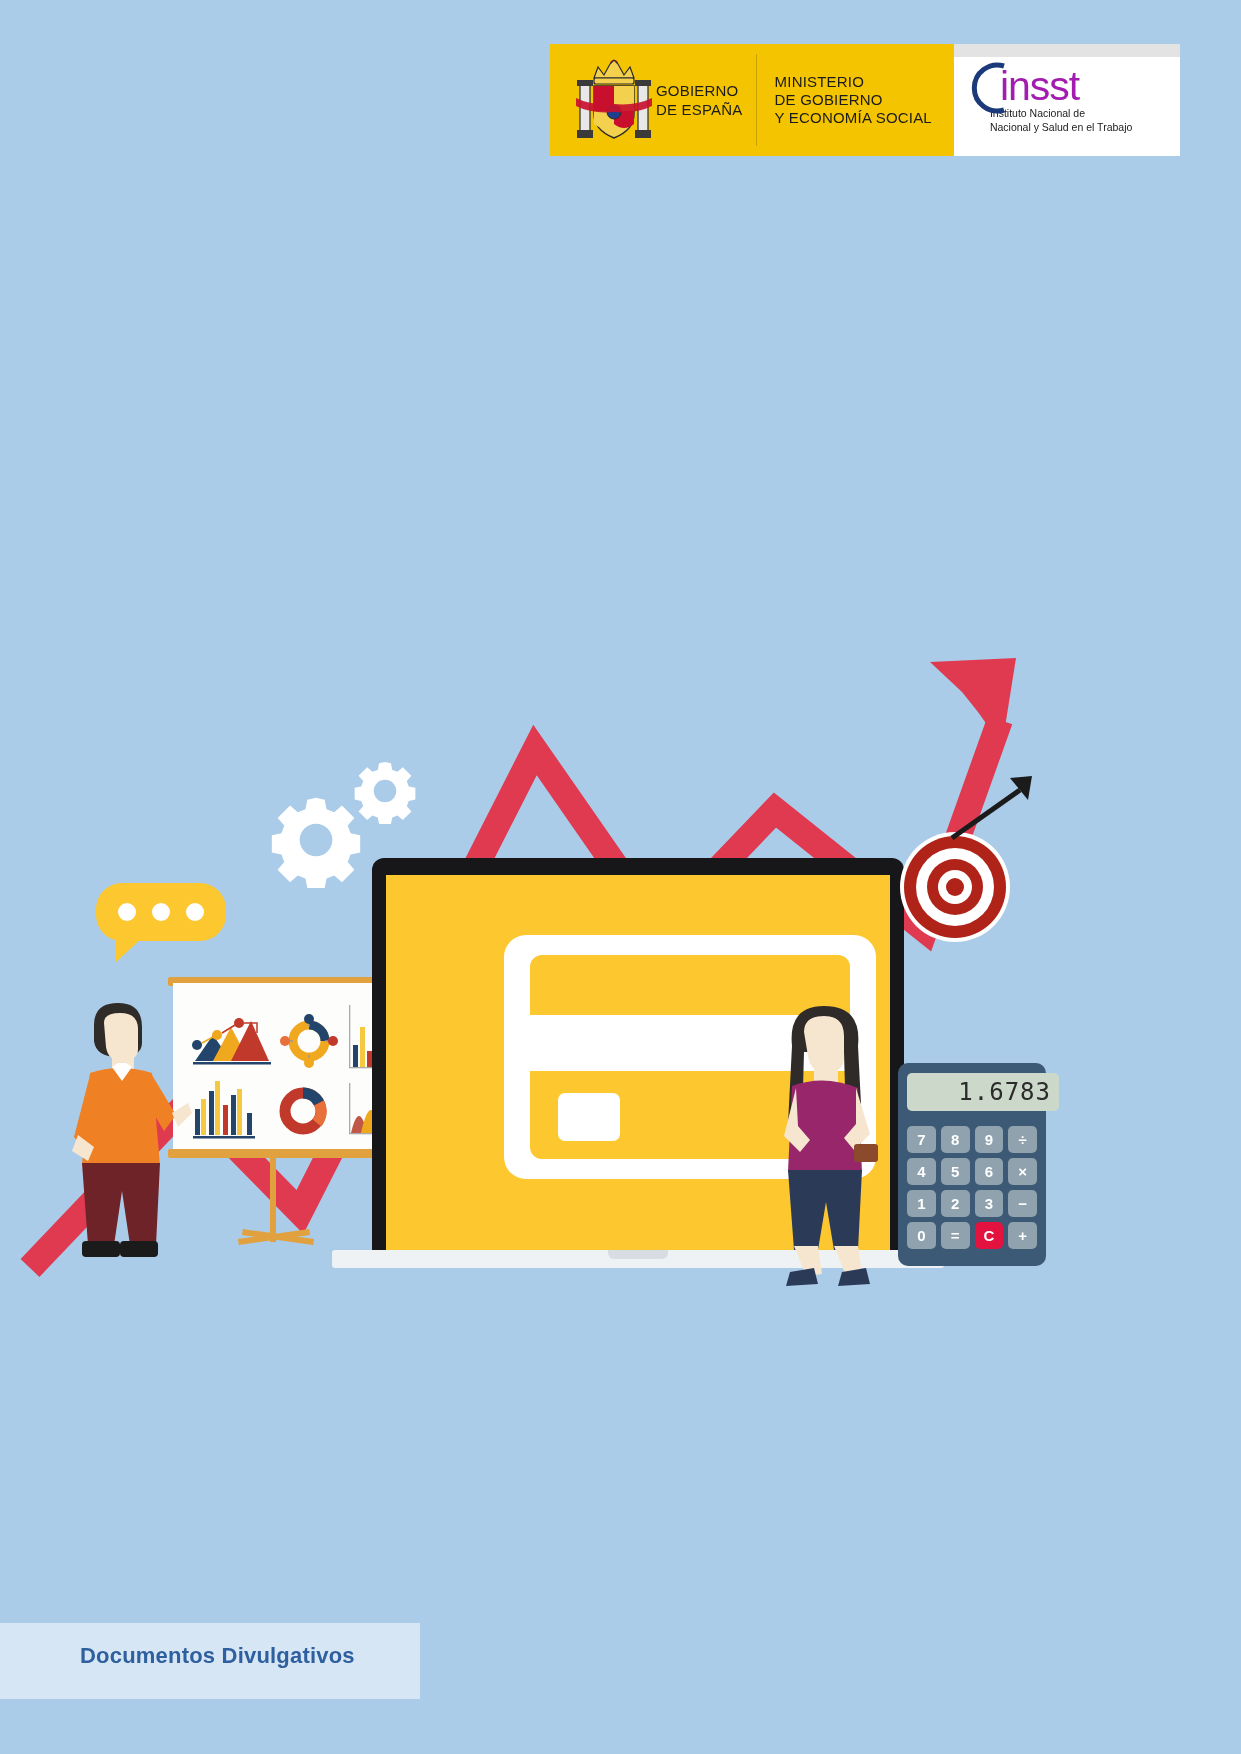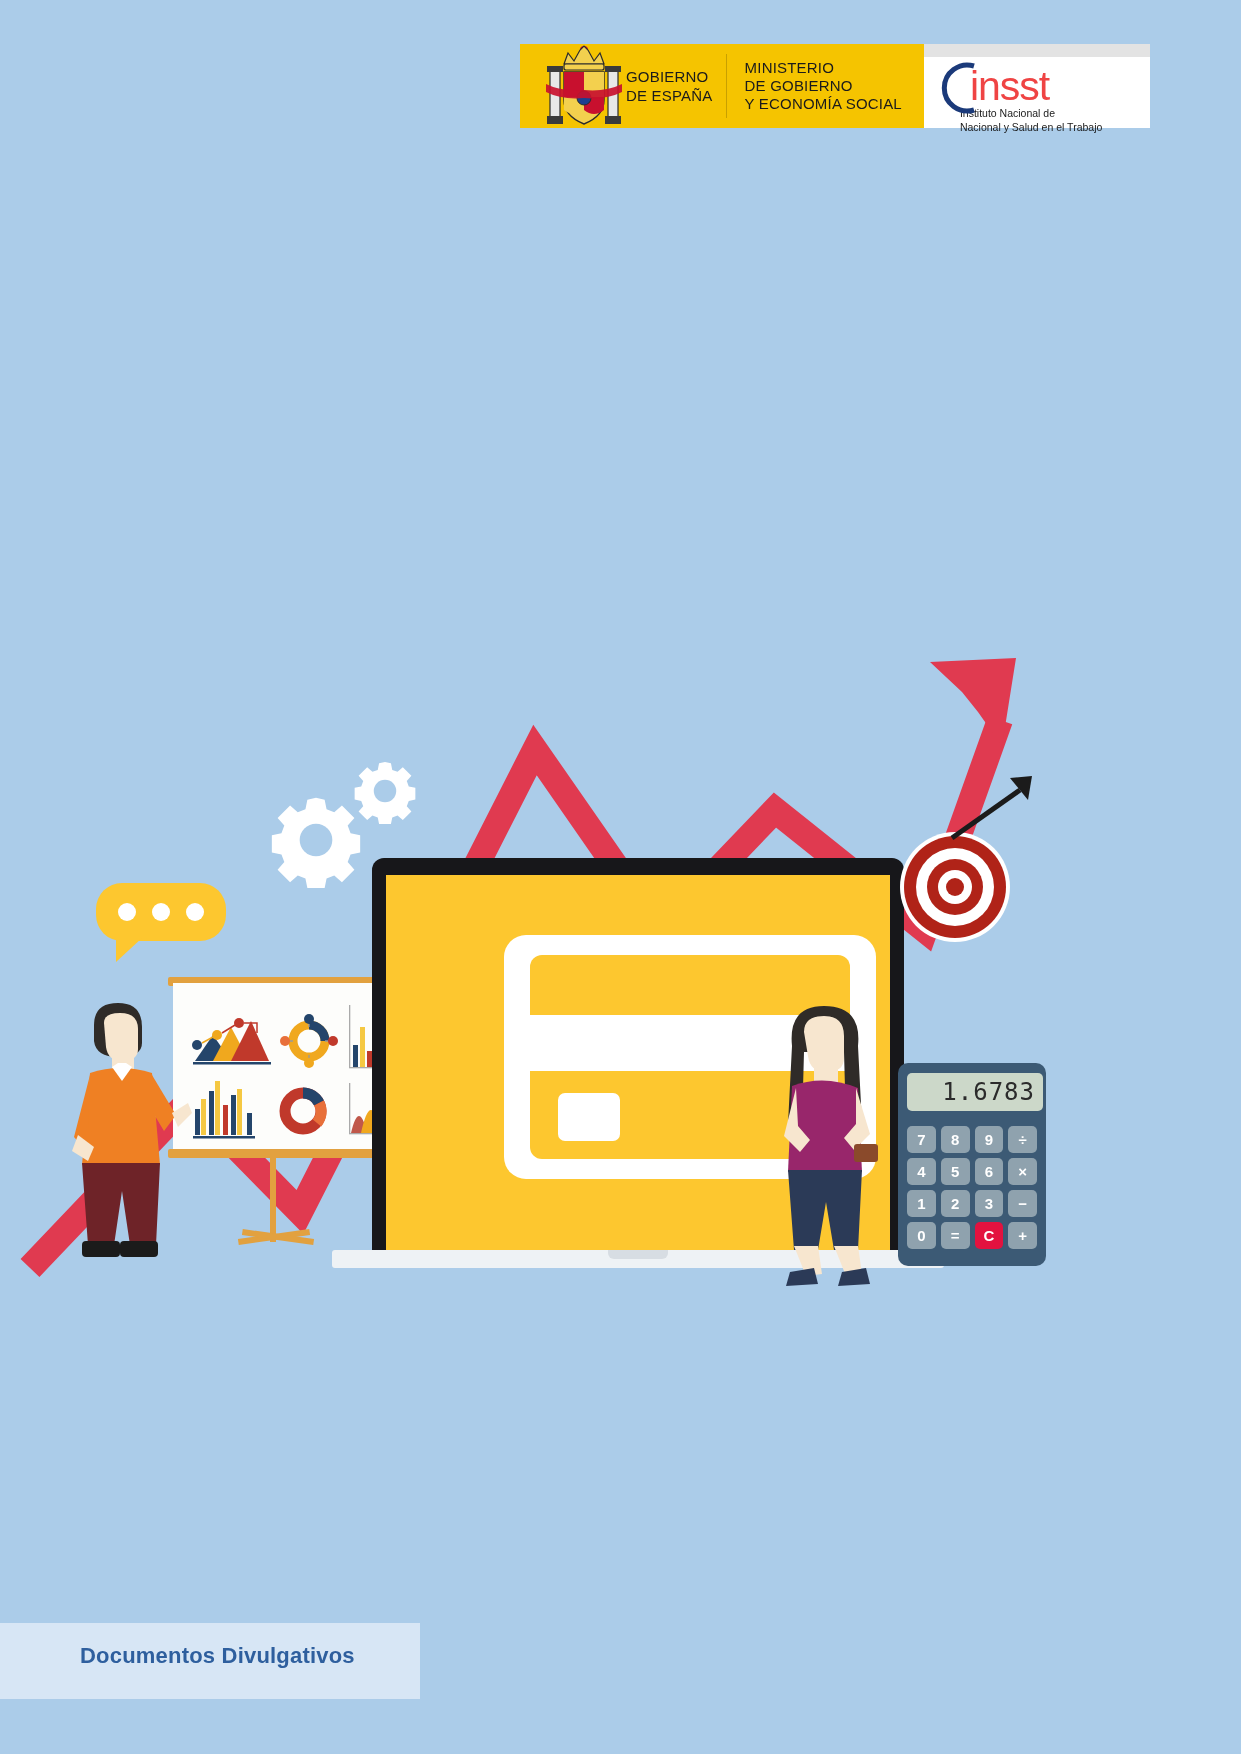--- a/index.html
+++ b/index.html
@@ -5,30 +5,30 @@
   html,body{margin:0;padding:0;}
   body{
     width:1241px;height:1754px;
     background:#abcce9;
     font-family:"Liberation Sans",sans-serif;
     overflow:hidden;position:relative;
   }
   .page{position:absolute;inset:0;}
 
   
-  .logo-bar{position:absolute;left:520px;top:44px;height:84px;display:flex;align-items:stretch;}
+  .logo-bar{position:absolute;left:550px;top:44px;height:112px;display:flex;align-items:stretch;}
   .gob-block{background:#f5c400;display:flex;align-items:center;padding:0 14px 0 22px;position:relative;}
   .gob-block:after{content:"";position:absolute;right:0;top:10px;bottom:10px;width:1px;background:#c8a000;}
   .min-block{background:#f5c400;display:flex;align-items:center;padding:0 22px 0 18px;}
   .gob-text{font-size:15px;line-height:19px;color:#1b1b1b;letter-spacing:.2px;font-family:"Liberation Sans",sans-serif;}
   .min-text{font-size:15px;line-height:18px;color:#1b1b1b;letter-spacing:.2px;}
   .insst-block{background:#fff;width:226px;position:relative;}
   .insst-top{position:absolute;left:0;right:0;top:0;height:13px;background:#e3e3e3;}
   .insst-inner{position:absolute;left:14px;top:22px;right:6px;}
-  .insst-word{font-size:41px;line-height:40px;color:#ef4444;letter-spacing:-1px;padding-left:32px;font-family:"Liberation Sans",sans-serif;}
+  .insst-word{font-size:41px;line-height:40px;color:#a21caf;letter-spacing:-1px;padding-left:32px;font-family:"Liberation Sans",sans-serif;}
   .insst-arc{position:absolute;left:0px;top:-4px;width:44px;height:52px;}
   .insst-sub{font-size:10.5px;line-height:13.5px;color:#1b1b1b;padding-left:22px;margin-top:1px;}
 
   
   .title-wrap{position:absolute;left:60px;top:332px;width:975px;text-align:right;}
   .title-line{
     color:#15518e;font-weight:bold;
     font-family:"Liberation Sans",sans-serif;
     font-size:46px;line-height:62px;letter-spacing:.5px;
     font-variant:small-caps;
@@ -70,21 +70,21 @@
   .chip{position:absolute;left:54px;top:158px;width:62px;height:48px;background:#fff;border-radius:7px;}
   .laptop-base{position:absolute;left:332px;top:650px;width:612px;height:18px;background:#eef2f5;border-radius:3px;}
   .laptop-notch{position:absolute;left:608px;top:650px;width:60px;height:9px;background:#d7dde3;border-radius:0 0 6px 6px;}
 
   
   .target{position:absolute;left:900px;top:232px;width:110px;height:110px;border-radius:50%;background:#fff;}
   .ring{position:absolute;border-radius:50%;}
 
   
   .calc{position:absolute;left:898px;top:463px;width:148px;height:203px;background:#3c5a75;border-radius:10px;}
-  .calc-disp{position:absolute;left:9px;top:10px;width:136px;height:38px;background:#ccd8c9;border-radius:5px;display:flex;align-items:center;justify-content:flex-end;padding-right:8px;box-sizing:border-box;}
+  .calc-disp{position:absolute;left:9px;top:10px;width:152px;height:38px;background:#ccd8c9;border-radius:5px;display:flex;align-items:center;justify-content:flex-end;padding-right:8px;box-sizing:border-box;}
   .calc-disp span{font-family:"DejaVu Sans Mono",monospace;font-size:24px;color:#2b2b2b;letter-spacing:1px;}
   .calc-keys{position:absolute;left:9px;top:63px;width:130px;display:grid;grid-template-columns:repeat(4,1fr);gap:5px;}
   .key{height:27px;background:#8fa2ae;border-radius:5px;color:#fff;font-size:15px;display:flex;align-items:center;justify-content:center;font-family:"Liberation Sans",sans-serif;font-weight:bold;}
   .key.red{background:#e3123f;}
 
   
   .person{position:absolute;}
 
   
   .banner{position:absolute;left:0;top:1623px;width:420px;height:76px;background:#d7e6f5;}

